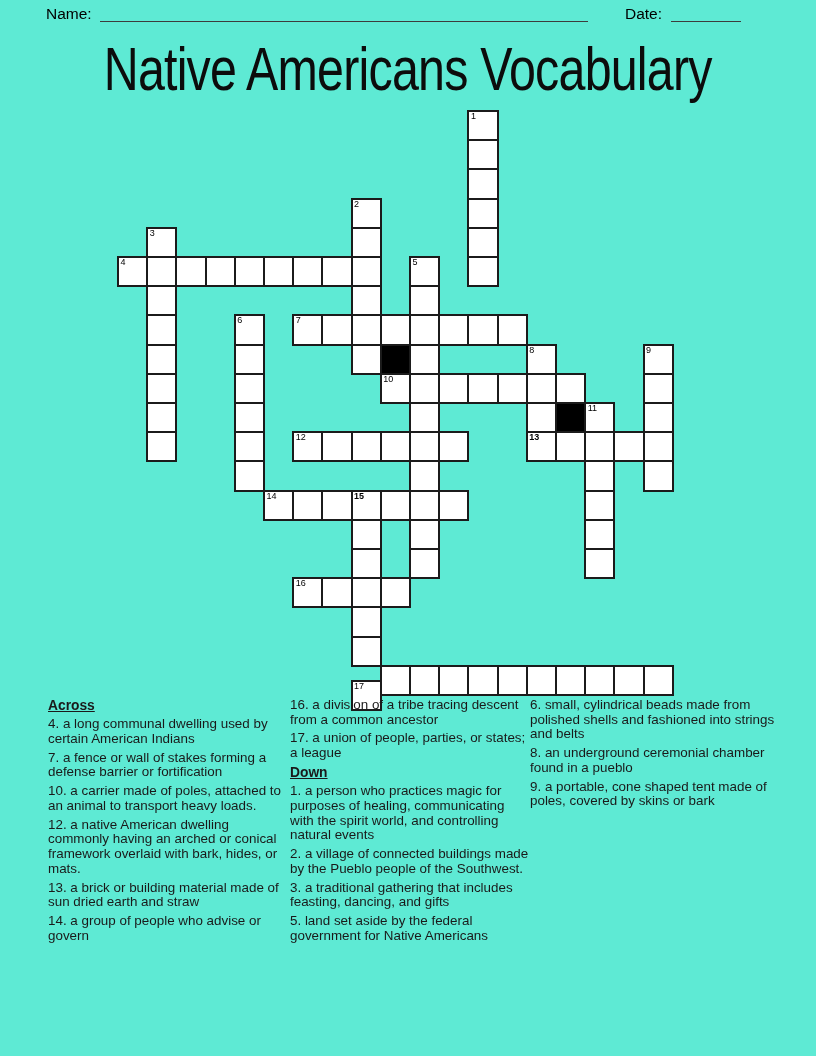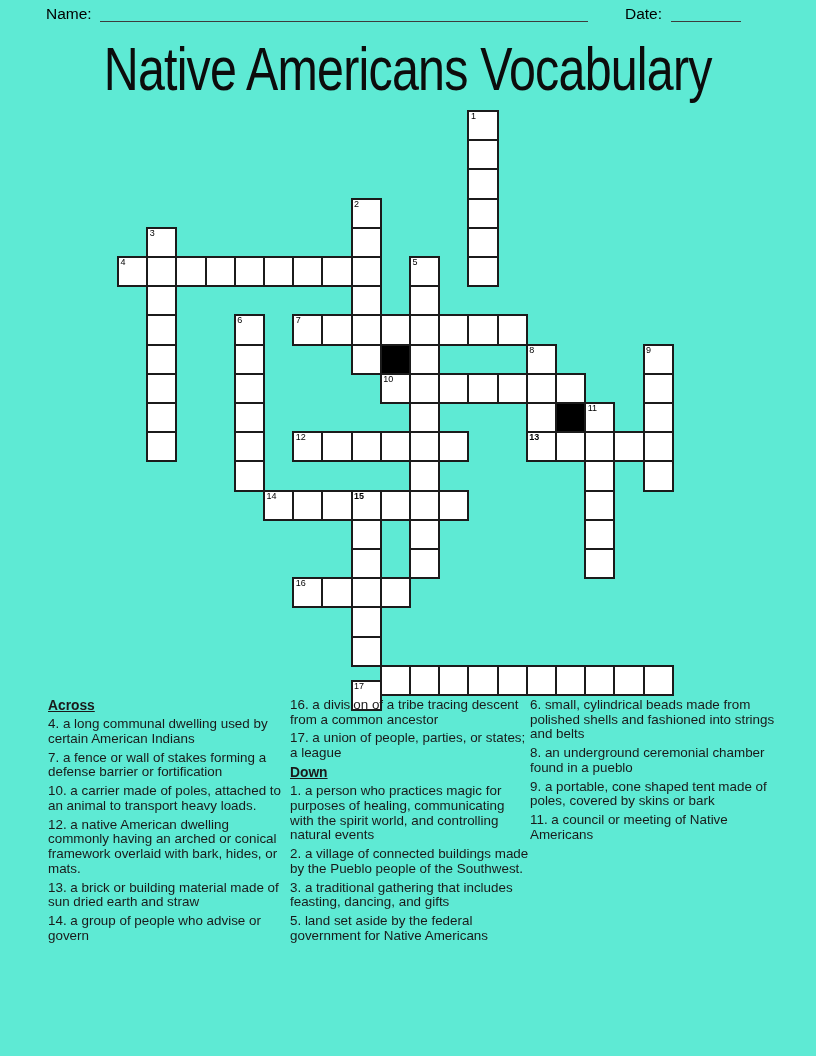--- a/index.html
+++ b/index.html
@@ -204,16 +204,15 @@
         <div class="clue-header">Down</div>
         <div class="clue"><span class="num">1.</span> a person who practices magic for purposes of healing, communicating with the spirit world, and controlling natural events</div>
         <div class="clue"><span class="num">2.</span> a village of connected buildings made by the Pueblo people of the Southwest.</div>
         <div class="clue"><span class="num">3.</span> a traditional gathering that includes feasting, dancing, and gifts</div>
         <div class="clue"><span class="num">5.</span> land set aside by the federal government for Native Americans</div>
       </div>
     <div class="clue-col clue-col-3" id="clue-col-2">
         <div class="clue"><span class="num">6.</span> small, cylindrical beads made from polished shells and fashioned into strings and belts</div>
         <div class="clue"><span class="num">8.</span> an underground ceremonial chamber found in a pueblo</div>
         <div class="clue"><span class="num">9.</span> a portable, cone shaped tent made of poles, covered by skins or bark</div>
-        <div class="clue"><span class="num">11.</span> a council or meeting of Native Americans</div>
       </div>
   </div>
 </div>
 
 </body></html>

